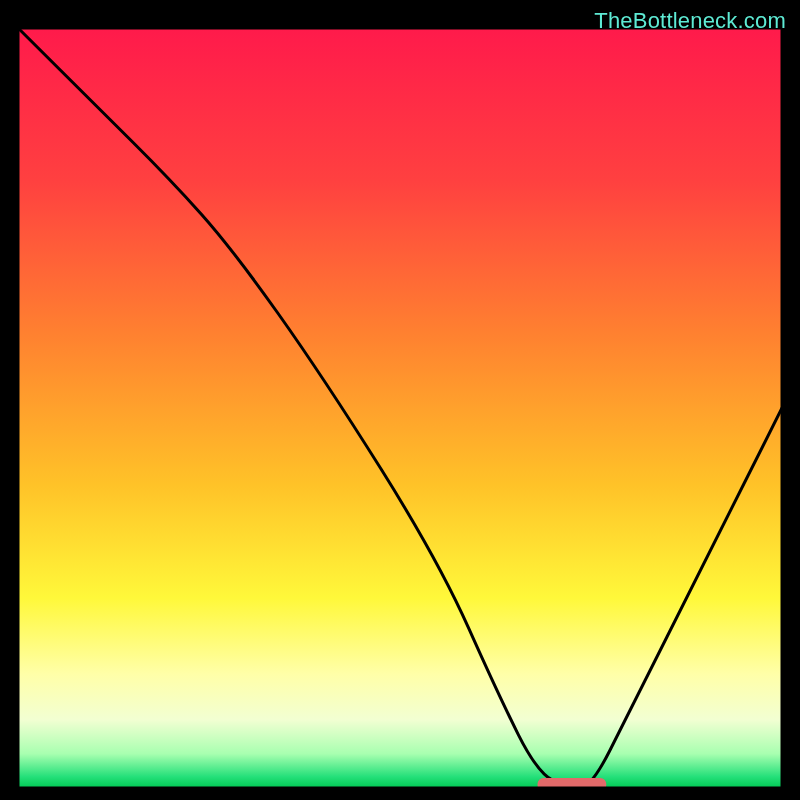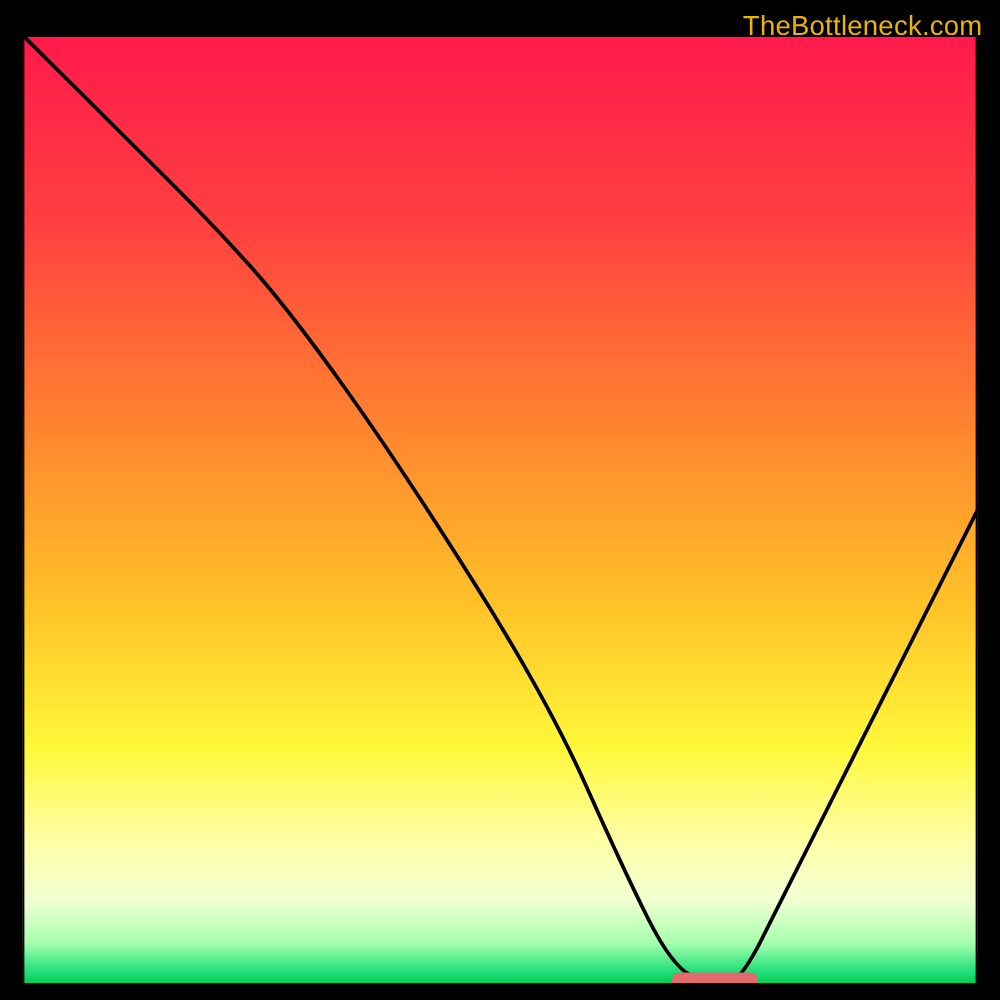--- a/index.html
+++ b/index.html
@@ -23,21 +23,21 @@
     position: absolute;
     left: 0;
     top: 0;
     width: 764px;
     height: 760px;
   }
   .watermark {
     position: absolute;
     top: 8px;
     right: 14px;
-    color: #eab308;
+    color: #5eead4;
     font-size: 22px;
     letter-spacing: 0.2px;
     font-weight: 500;
   }
   svg { display: block; }
 </style>
 </head>
 <body>
 
 <div class="watermark">TheBottleneck.com</div>

